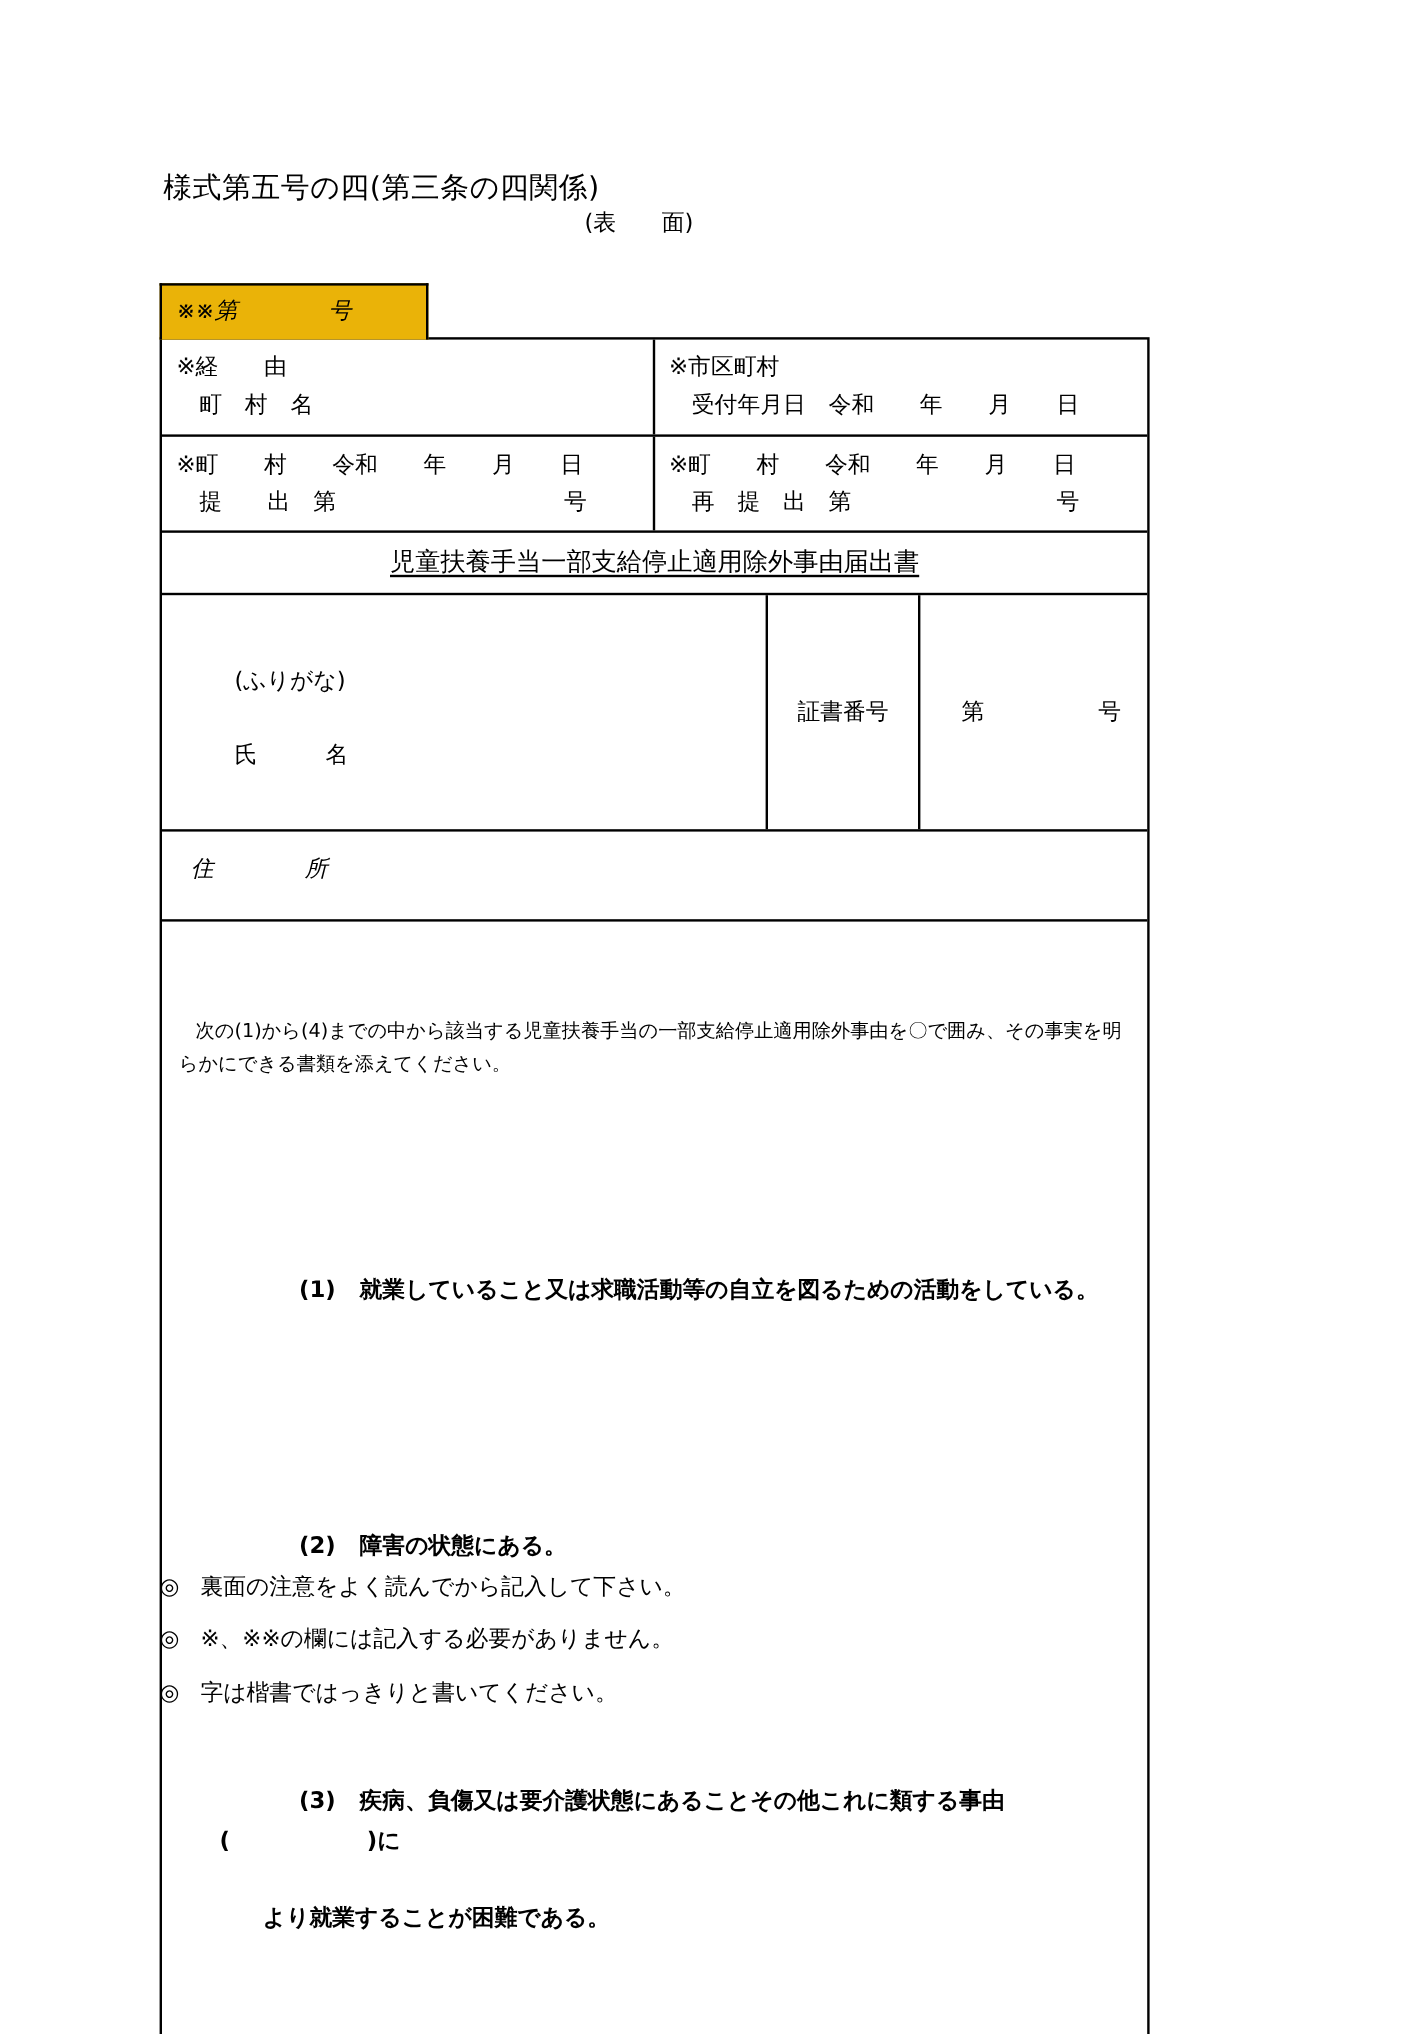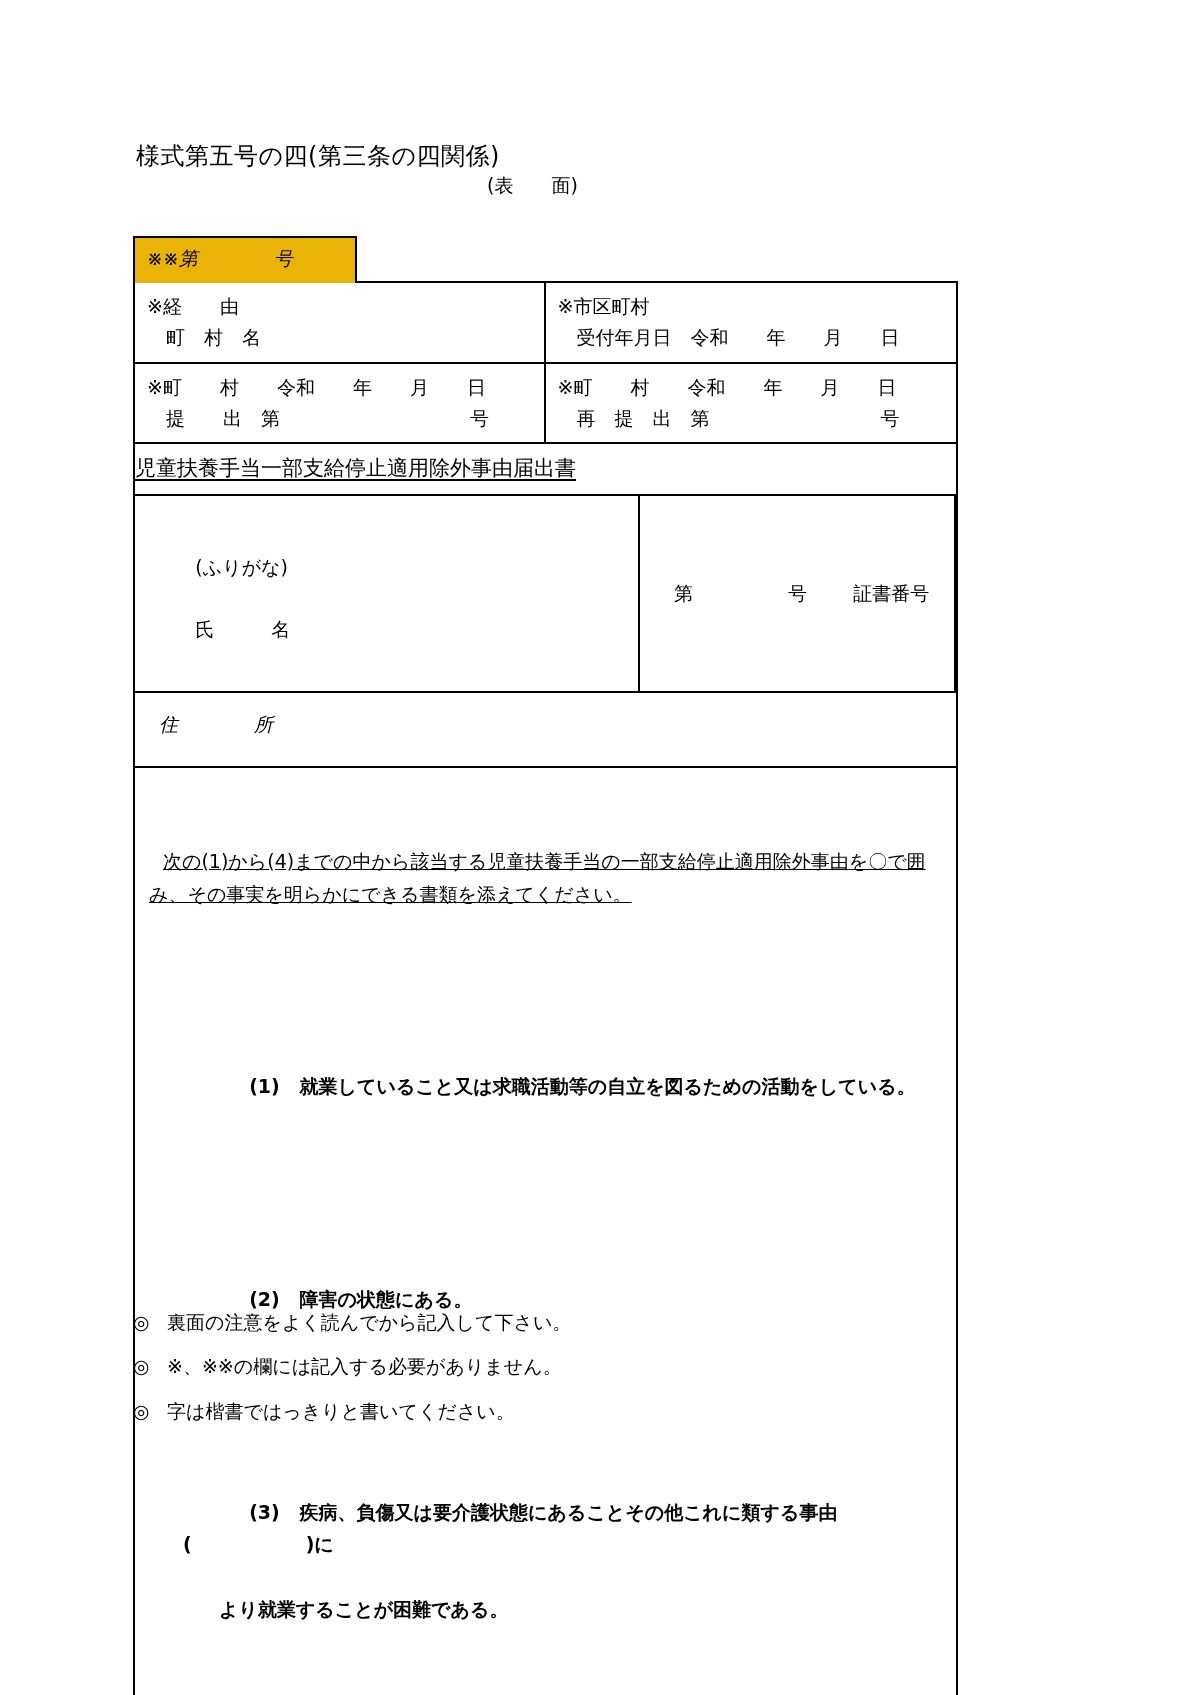--- a/index.html
+++ b/index.html
@@ -81,46 +81,45 @@
   .tab-box .tab-text {
     font-size: 19px;
     padding: 8px 12px;
     white-space: pre;
     display: block;
   }
 
   .w50 { width: 50%; }
 
   
-  .title-row { justify-content: flex-start; }
+  .title-row { justify-content: center; }
   .title-text {
     font-size: 21px;
     text-decoration: underline;
     text-underline-offset: 4px;
     padding: 10px 0 12px 0;
     white-space: pre;
   }
 
   
   .name-cell { width: 61.5%; padding-top: 24px; padding-bottom: 14px; }
   .shosho-cell { width: 15.5%; display: flex; align-items: center; justify-content: center; }
   .dai-cell { width: 23%; display: flex; align-items: center; }
   .dai-inner { white-space: pre; padding-left: 22px; }
 
   .addr-cell { width: 100%; padding-top: 16px; padding-bottom: 26px; padding-left: 24px; font-style: italic; }
 
   
   .instr-cell { width: 100%; padding: 14px 14px 20px 14px; }
   .instr-p {
-    font-size: 19px;
+    font-size: 16px;
     line-height: 1.75;
     text-indent: 14px;
     white-space: pre-wrap;
     margin: 0 0 10px 0;
-    text-decoration: underline;
   }
   .item {
     font-size: 19px;
     line-height: 1.7;
     margin: 22px 0 0 0;
     padding-left: 34px;
     white-space: pre-wrap;
     font-weight: bold;
   }
   .item .ln2 { display: block; padding-left: 36px; }
@@ -172,24 +171,24 @@
 
     <div class="row title-row">
       <div class="title-text">児童扶養手当一部支給停止適用除外事由届出書</div>
     </div>
 
     <div class="row">
       <div class="cell divider name-cell">
         <span>(ふりがな)</span><br>
         <span>氏　　　名</span>
       </div>
+      <div class="cell divider shosho-cell">証書番号</div>
       <div class="cell dai-cell">
         <span class="dai-inner">第　　　　　号</span>
       </div>
-      <div class="cell divider shosho-cell">証書番号</div>
     </div>
 
     <div class="row">
       <div class="cell addr-cell">住　　　　所</div>
     </div>
 
     <div class="row">
       <div class="cell instr-cell">
         <p class="instr-p">次の(1)から(4)までの中から該当する児童扶養手当の一部支給停止適用除外事由を〇で囲み、その事実を明らかにできる書類を添えてください。</p>
 

